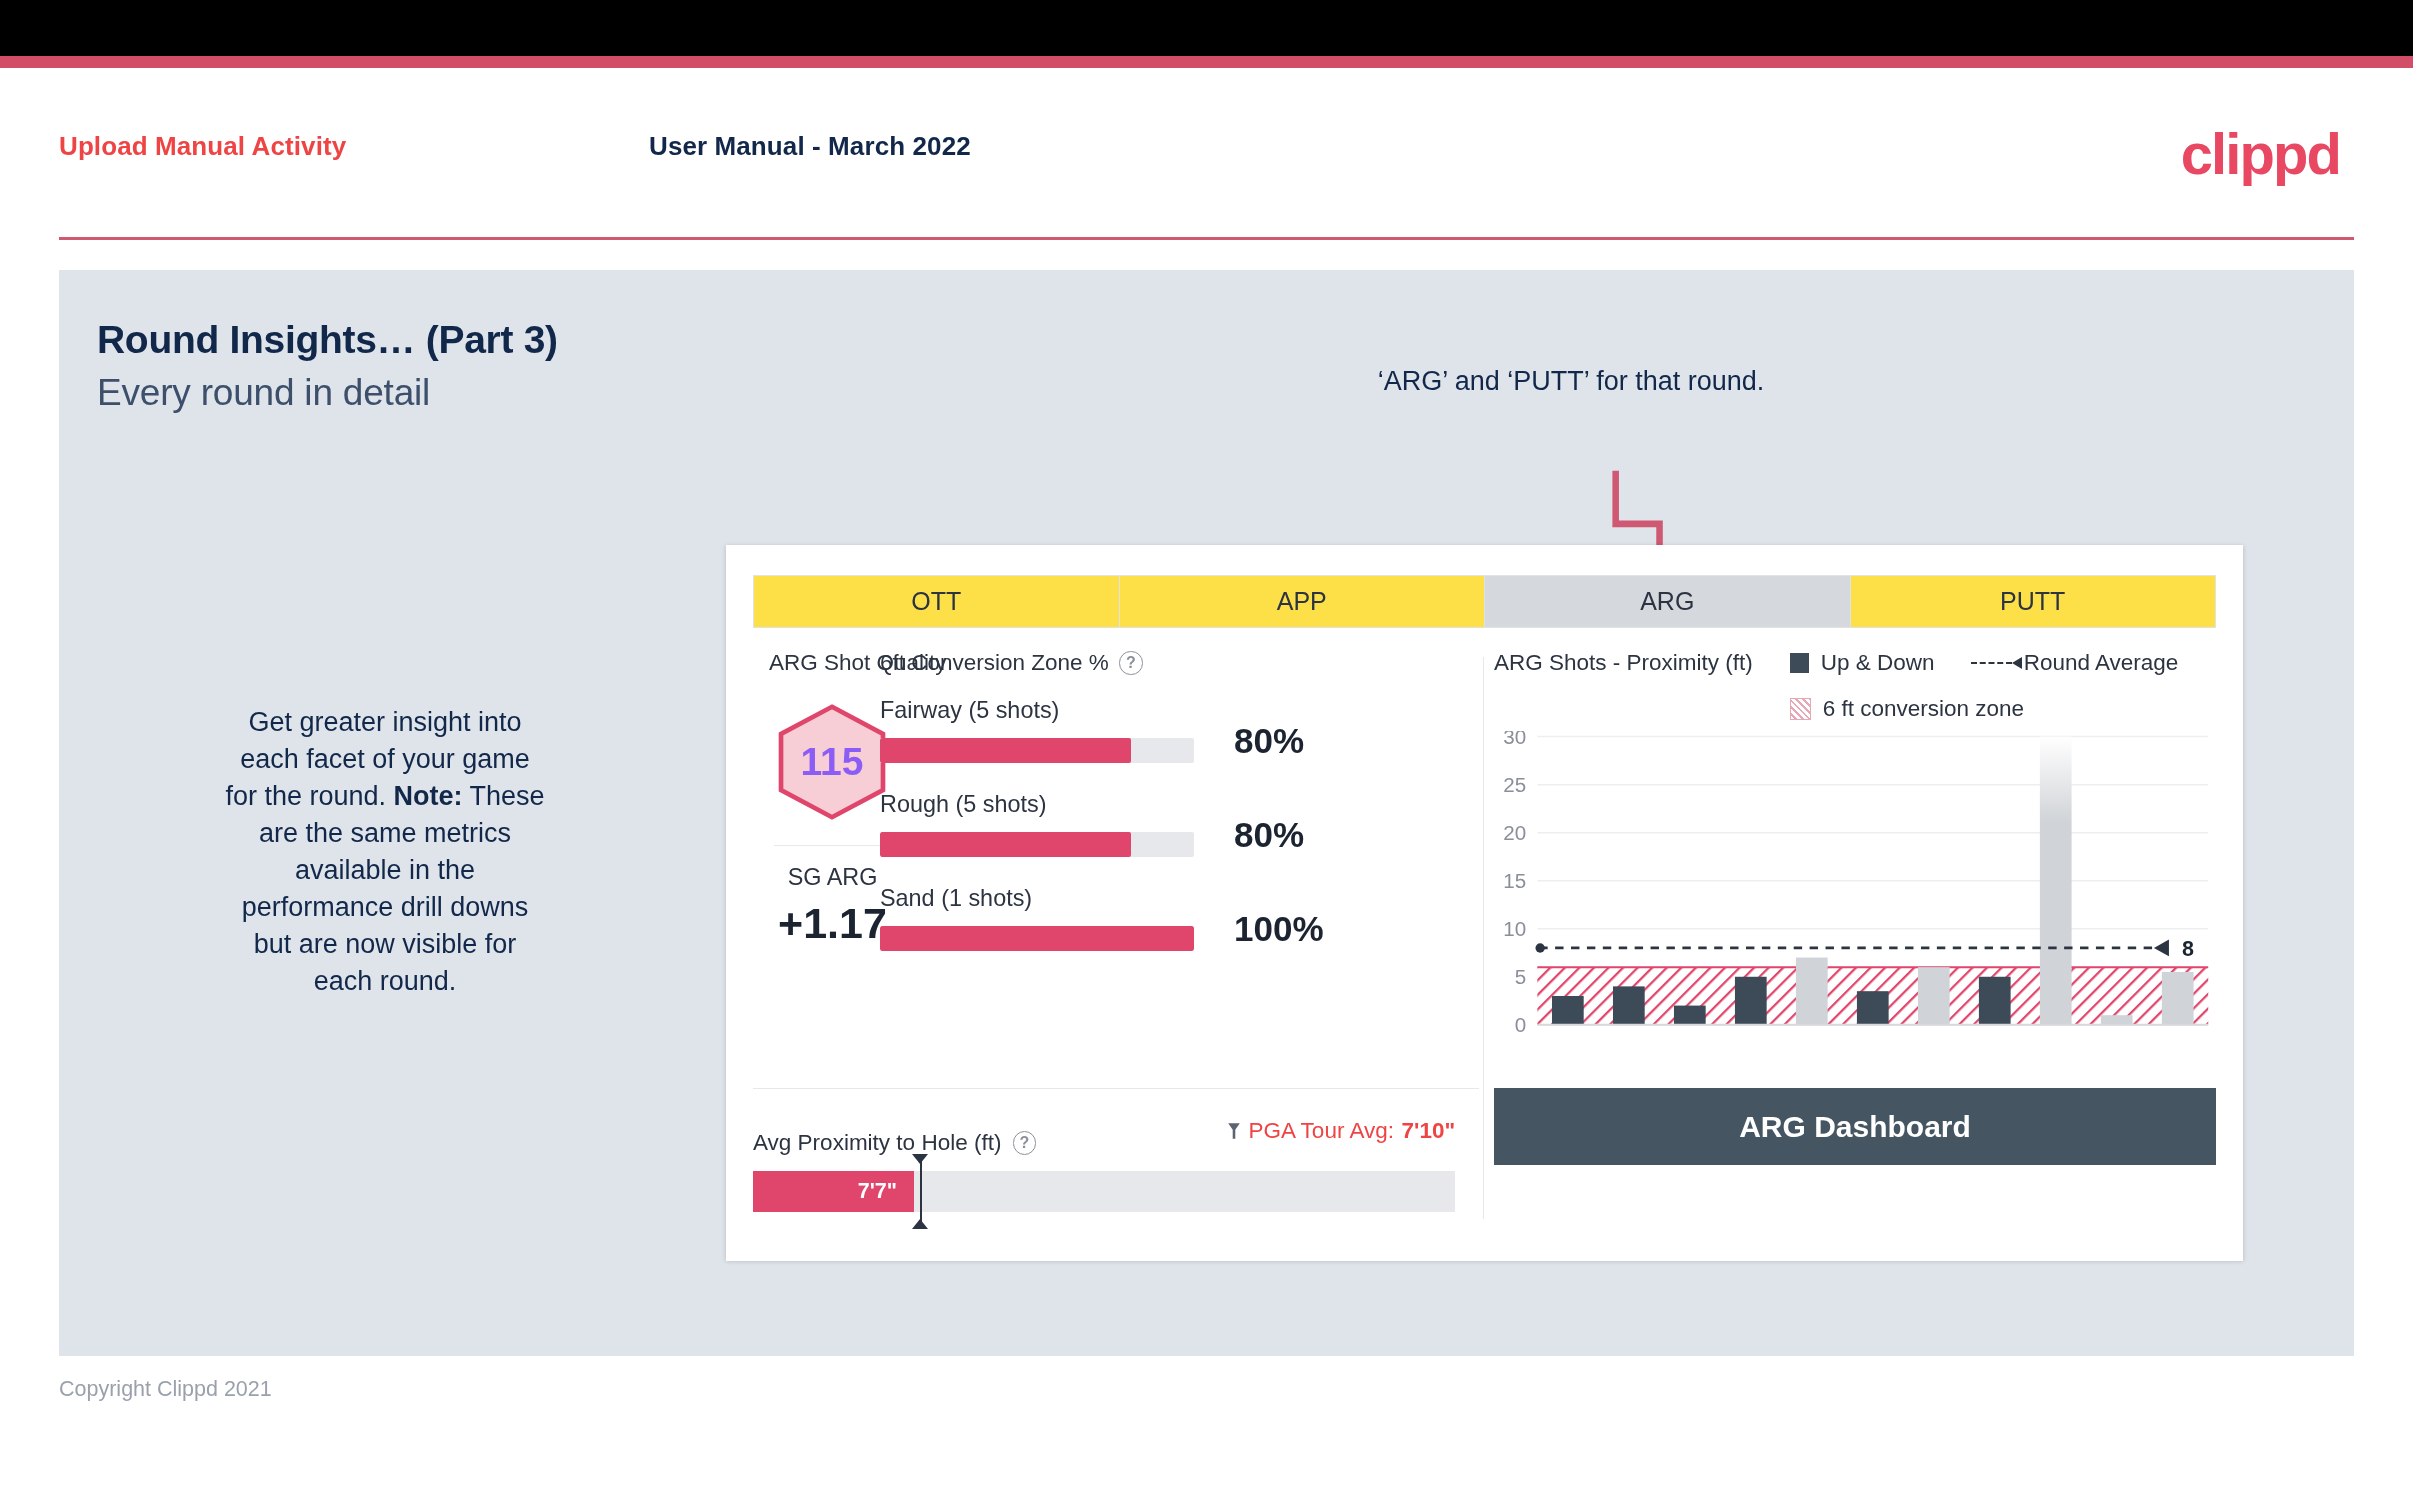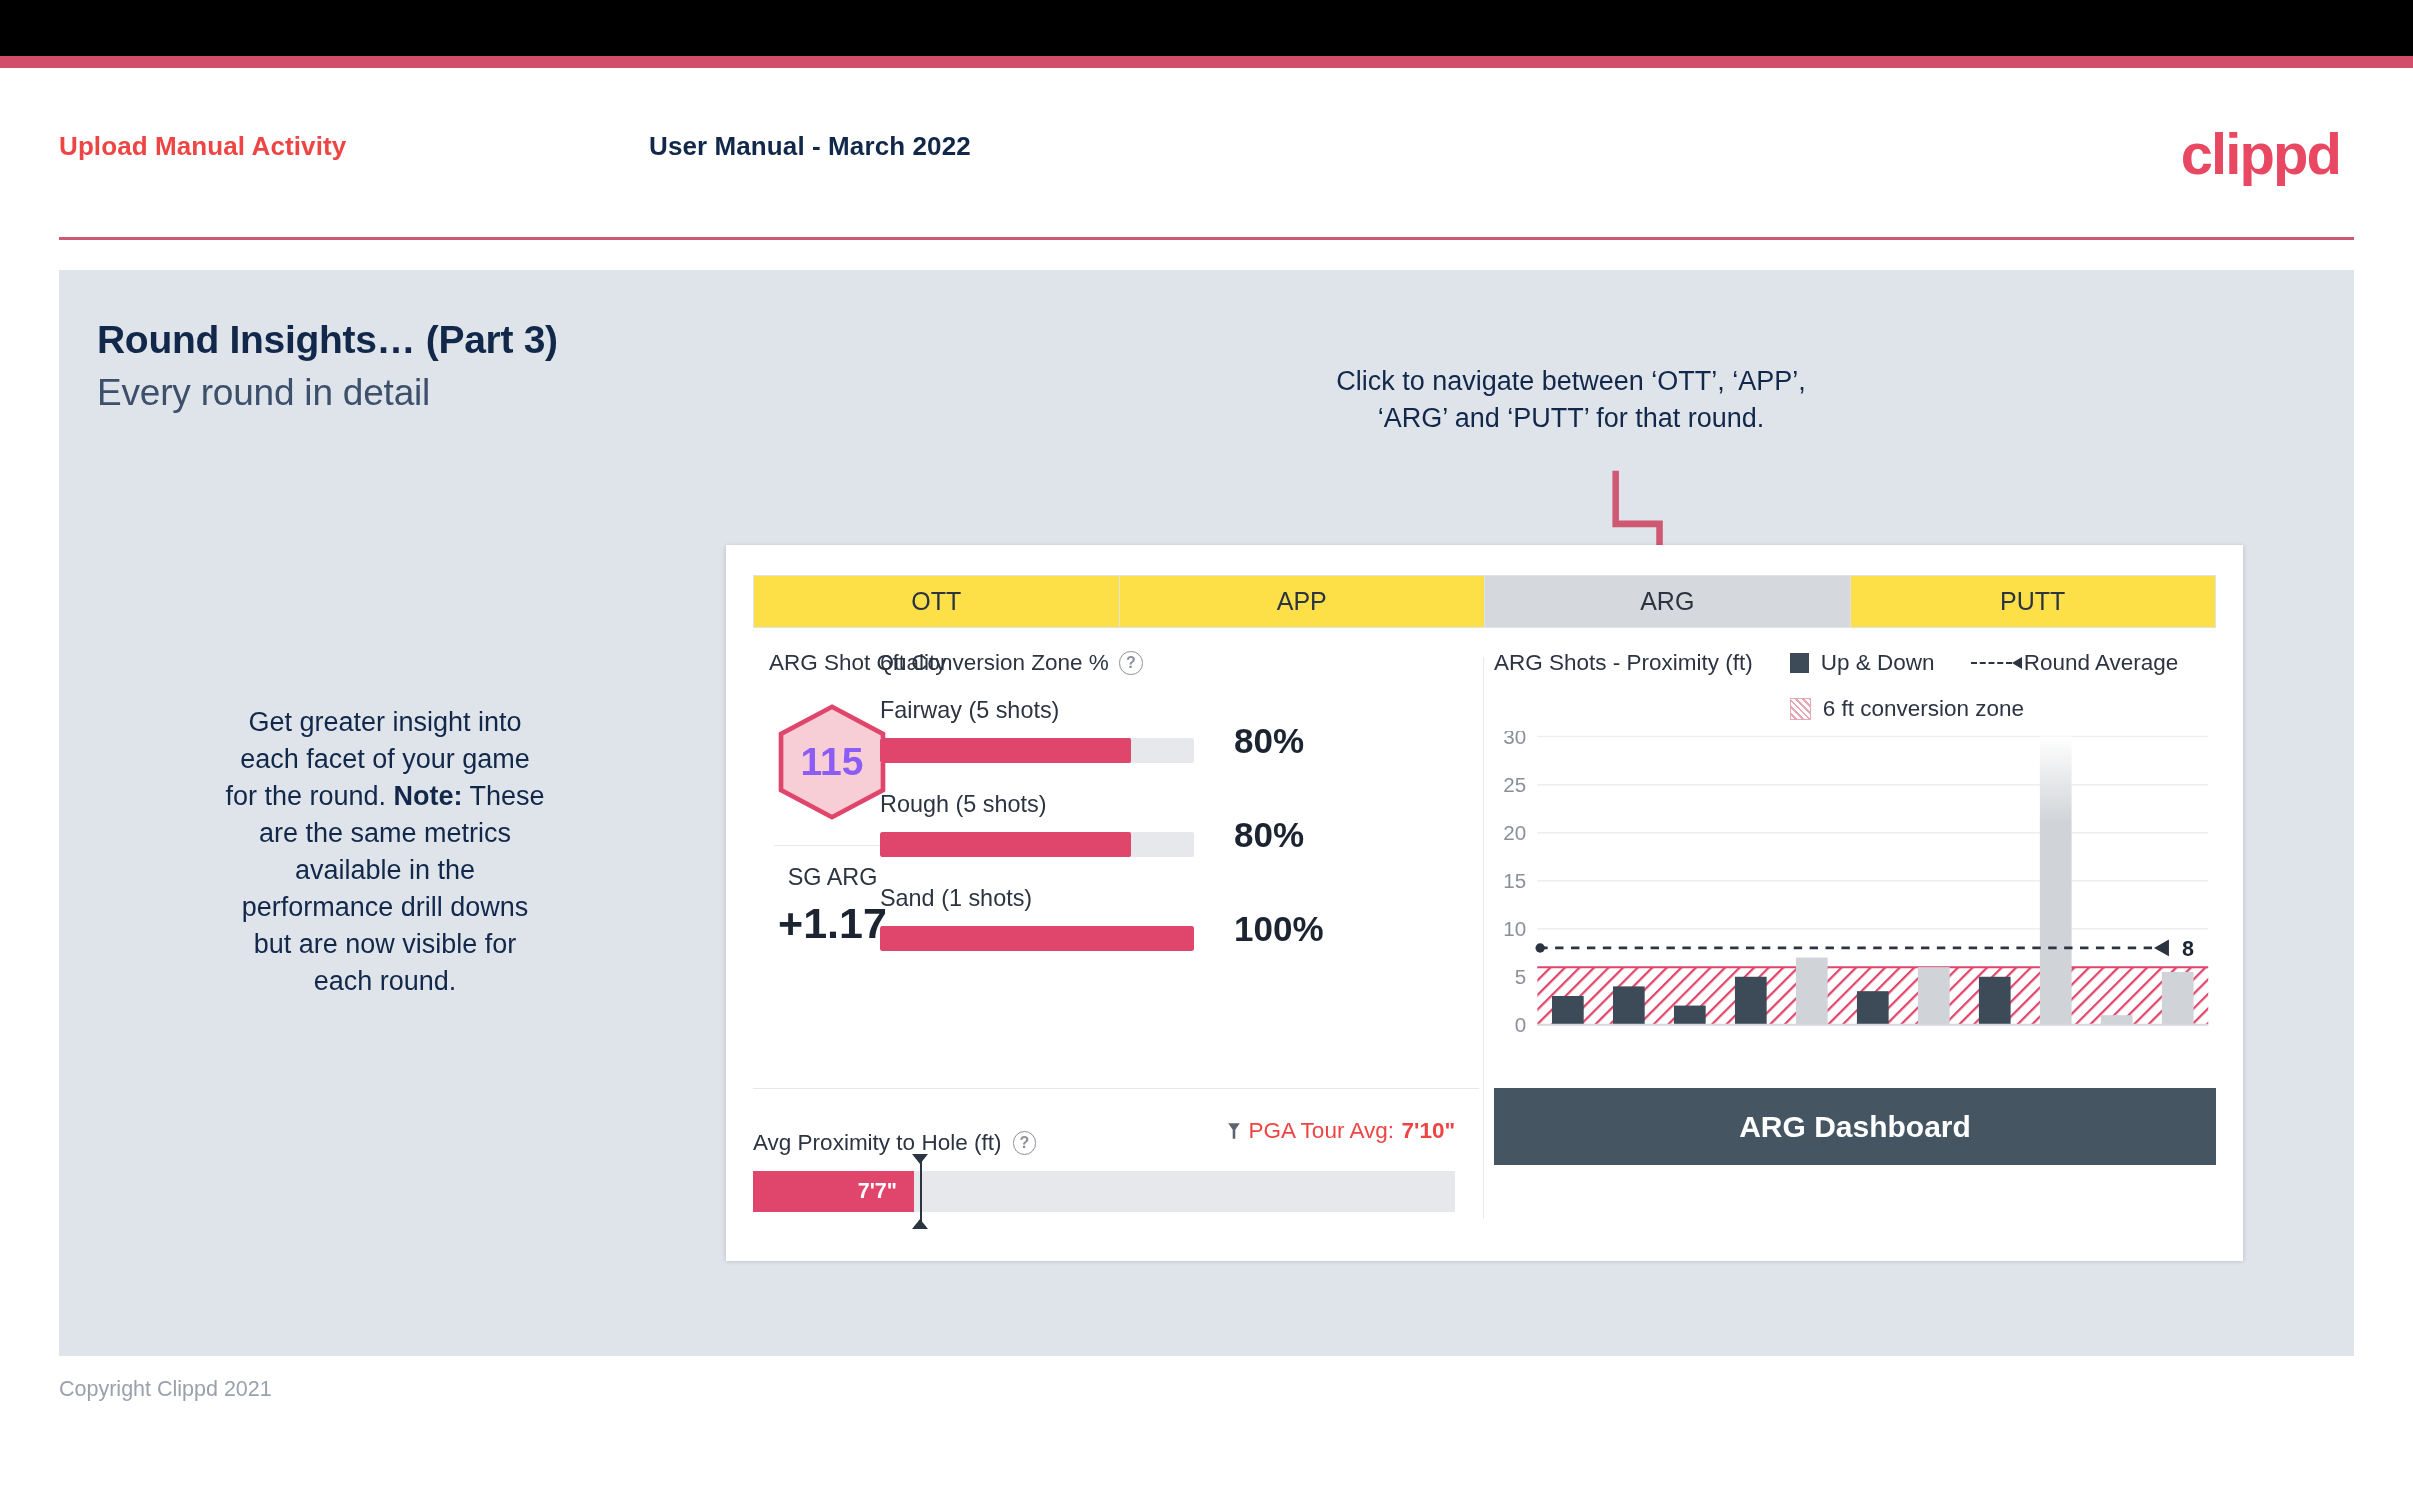--- a/index.html
+++ b/index.html
@@ -138,21 +138,20 @@
     <span>each facet of your</span>
     <span>game for the round.</span>
     <b>Note:</b><span> These are the</span>
     <span>same metrics available</span>
     <span>in the performance drill</span>
     <span>downs but are now</span>
     <span>visible for each round.</span>
   </div>
 
   <div class="callout">
-    <div>Click to navigate between ‘OTT’, ‘APP’,</div>
     <div>‘ARG’ and ‘PUTT’ for that round.</div>
   </div>
 
   <div class="arrow-wrap">
     <svg width="112" height="112" viewBox="0 0 120 120">
       <path d="M5 5 L5 62 L52 62 L52 96" stroke="#cf5872" stroke-width="7" fill="none"></path>
       <path d="M52 118 L40 92 L64 92 Z" fill="#cf5872"></path>
     </svg>
   </div>
 

